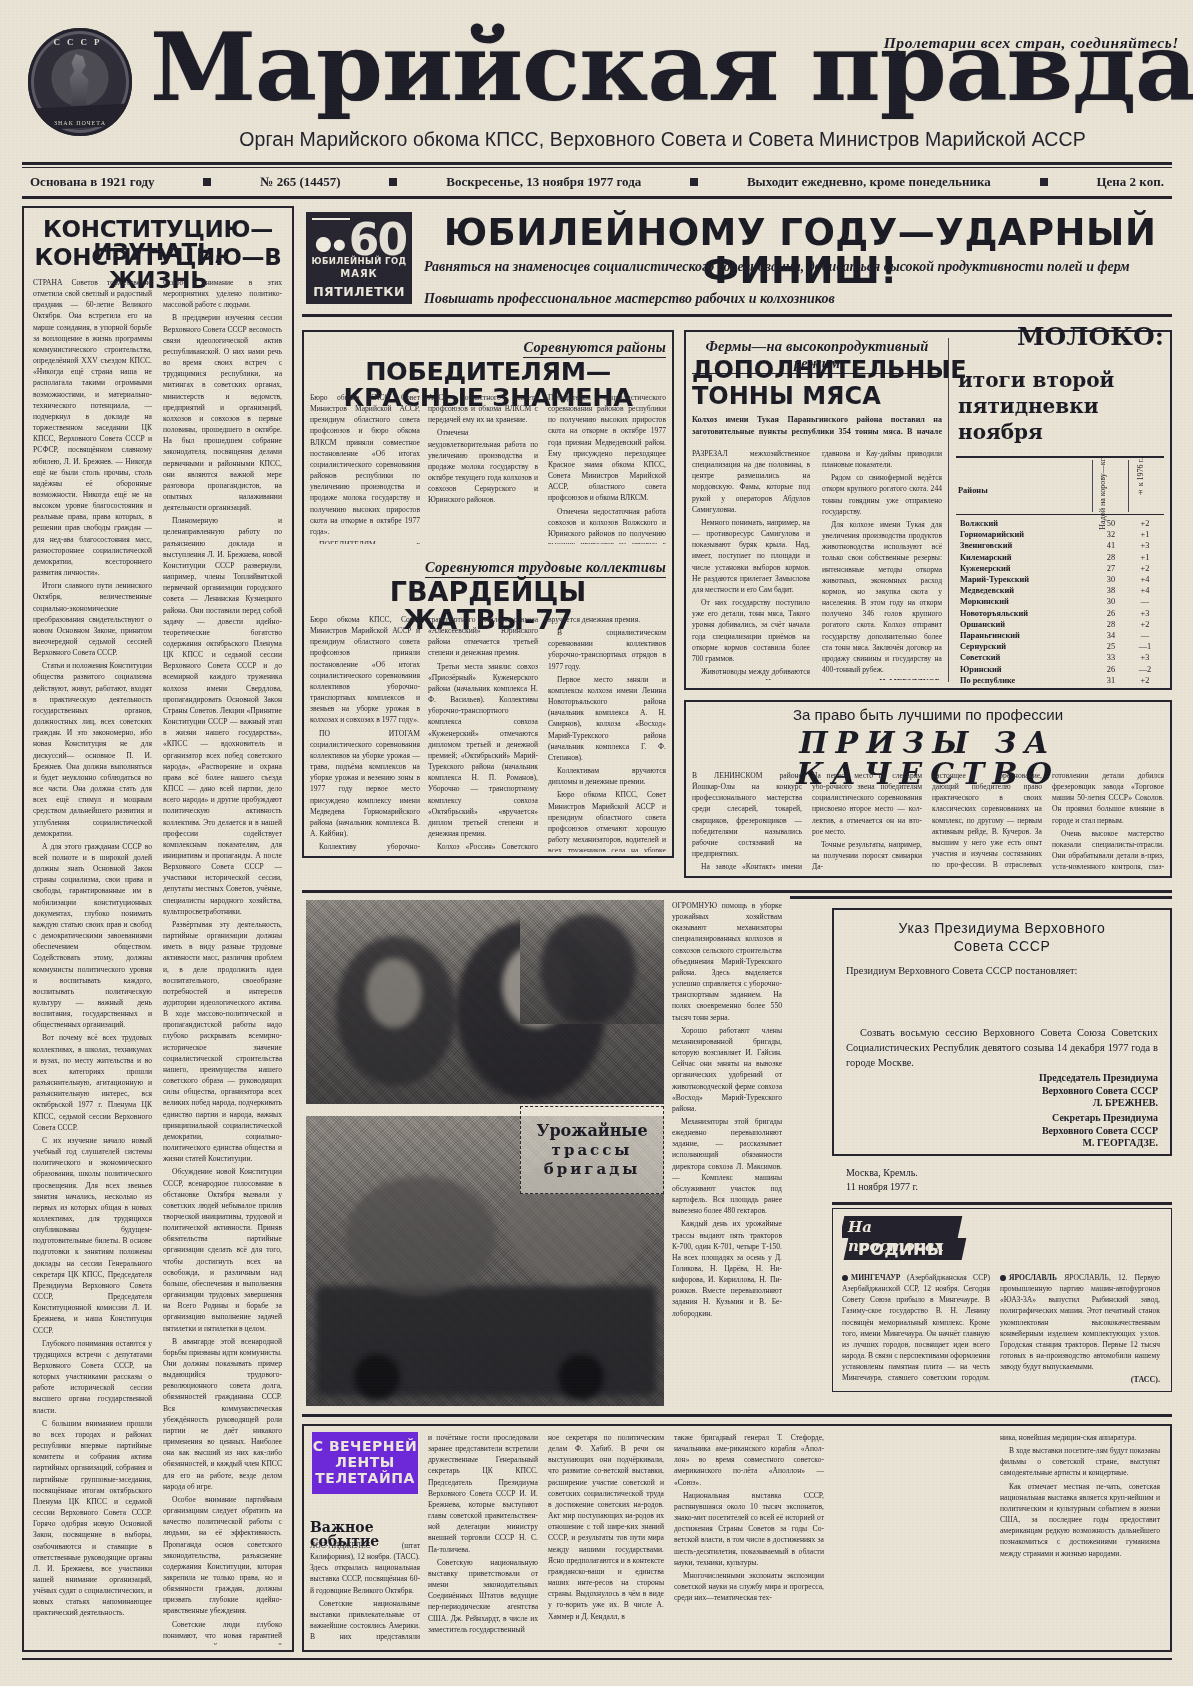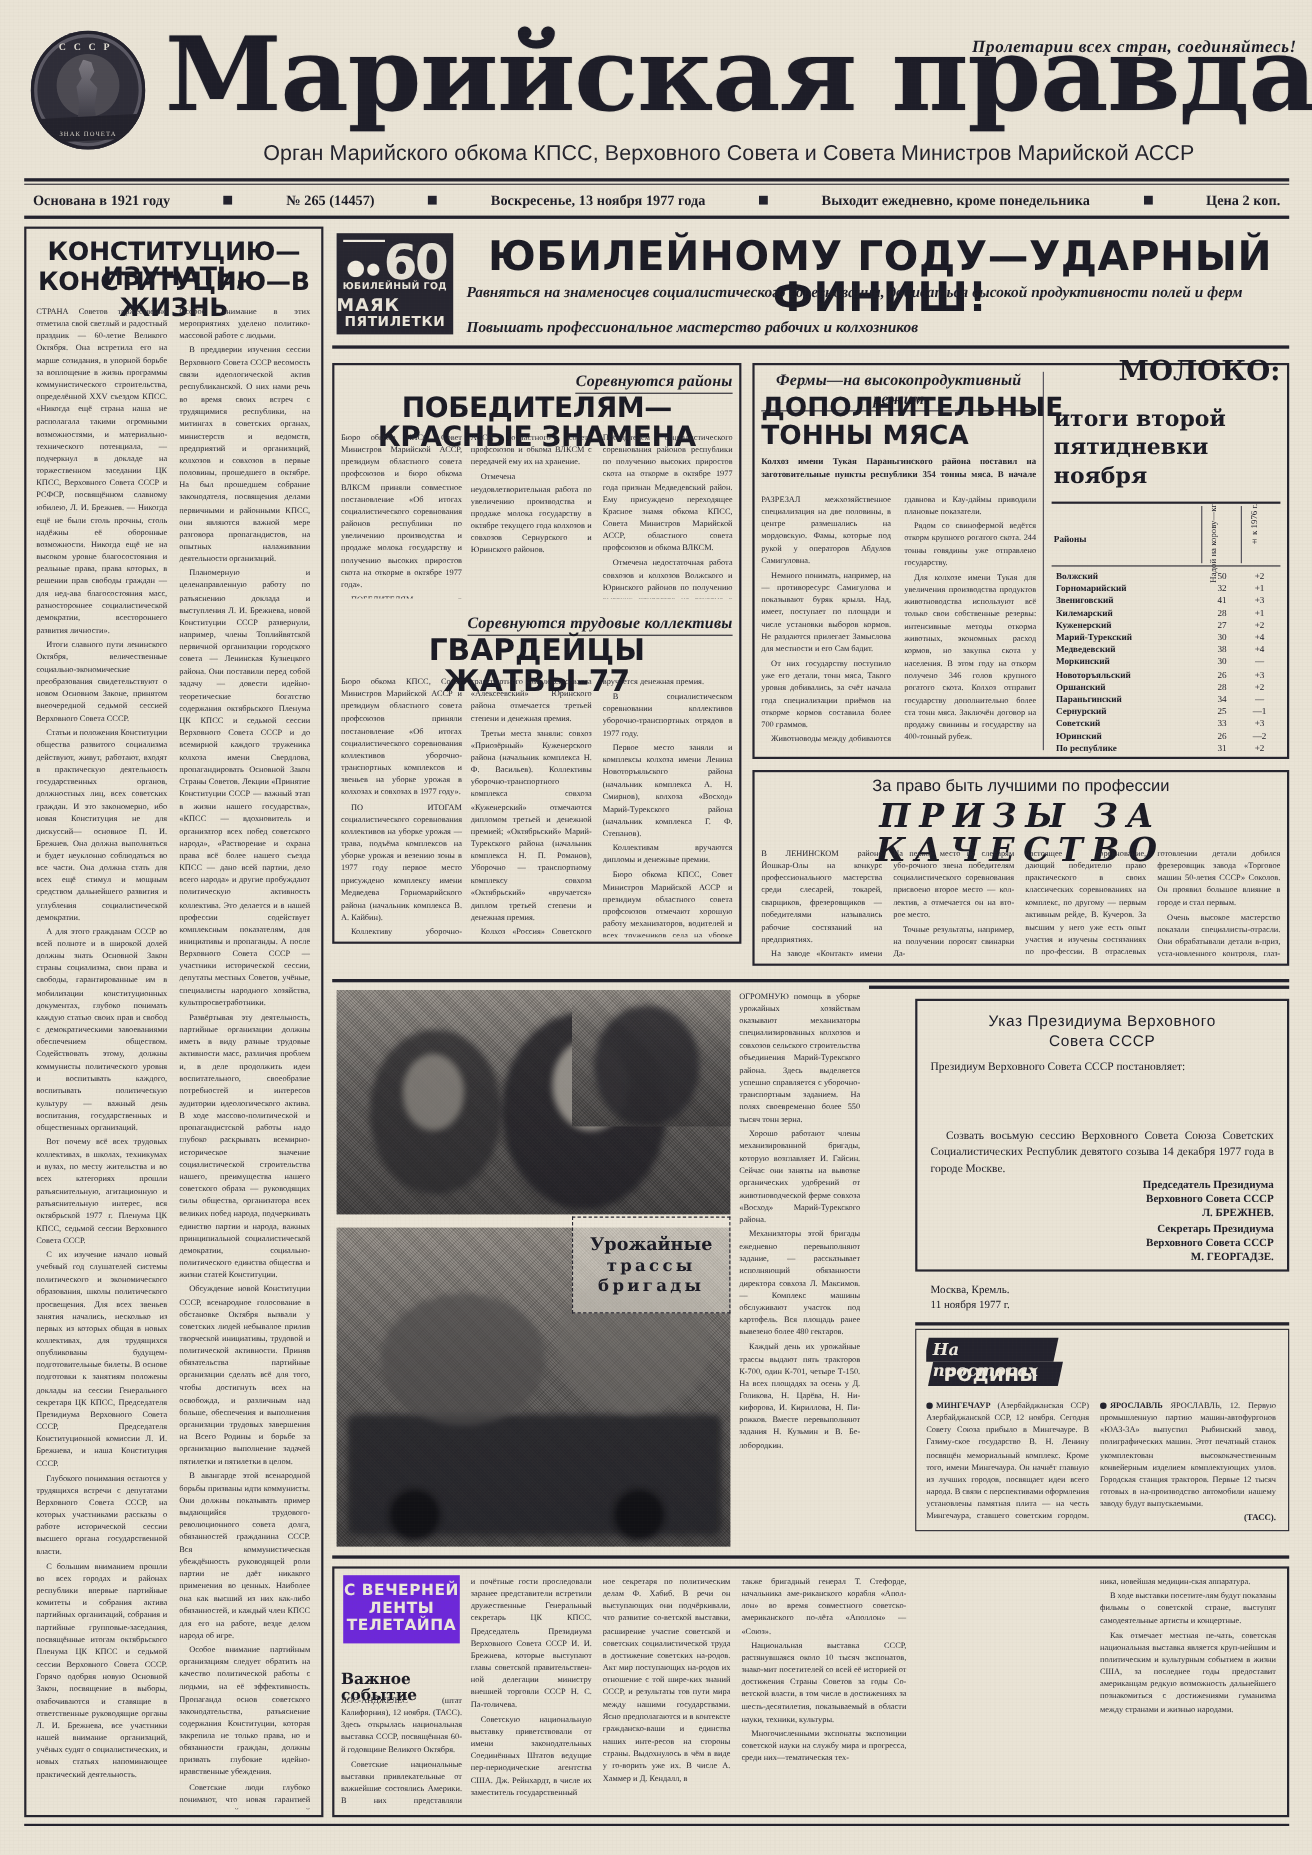--- a/index.html
+++ b/index.html
@@ -153,21 +153,21 @@
   .logo60{
     position:absolute;background:#272630;color:#eae5d9;
     font-family:"DejaVu Sans","Liberation Sans",sans-serif;
     box-sizing:border-box;overflow:hidden;
   }
   .logo60 .n60{
     position:absolute;right:6px;top:2px;font-size:44px;font-weight:bold;
     letter-spacing:-2px;color:#efeade;opacity:.95;
   }
   .logo60 .l1{position:absolute;left:0;right:0;top:44px;text-align:center;font-size:8.5px;font-weight:bold;letter-spacing:.4px;}
-  .logo60 .l2{position:absolute;left:0;right:0;top:56px;font-size:16px;font-weight:bold;letter-spacing:1px;}
+  .logo60 .l2{position:absolute;left:0;right:0;top:56px;text-align:center;font-size:10px;font-weight:bold;letter-spacing:1px;}
   .logo60 .l3{position:absolute;left:0;right:0;top:72px;text-align:center;font-size:12.5px;font-weight:bold;letter-spacing:.5px;}
   .logo60 .tract{
     position:absolute;left:6px;top:6px;width:38px;height:34px;
     background:linear-gradient(180deg,#efeade 0 2px, rgba(0,0,0,0) 2px),
                radial-gradient(circle at 30% 78%, #efeade 0 7px, rgba(0,0,0,0) 8px),
                radial-gradient(circle at 72% 80%, #efeade 0 5px, rgba(0,0,0,0) 6px);
   }
   .prostor{
     position:absolute;box-sizing:border-box;overflow:hidden;
   }

